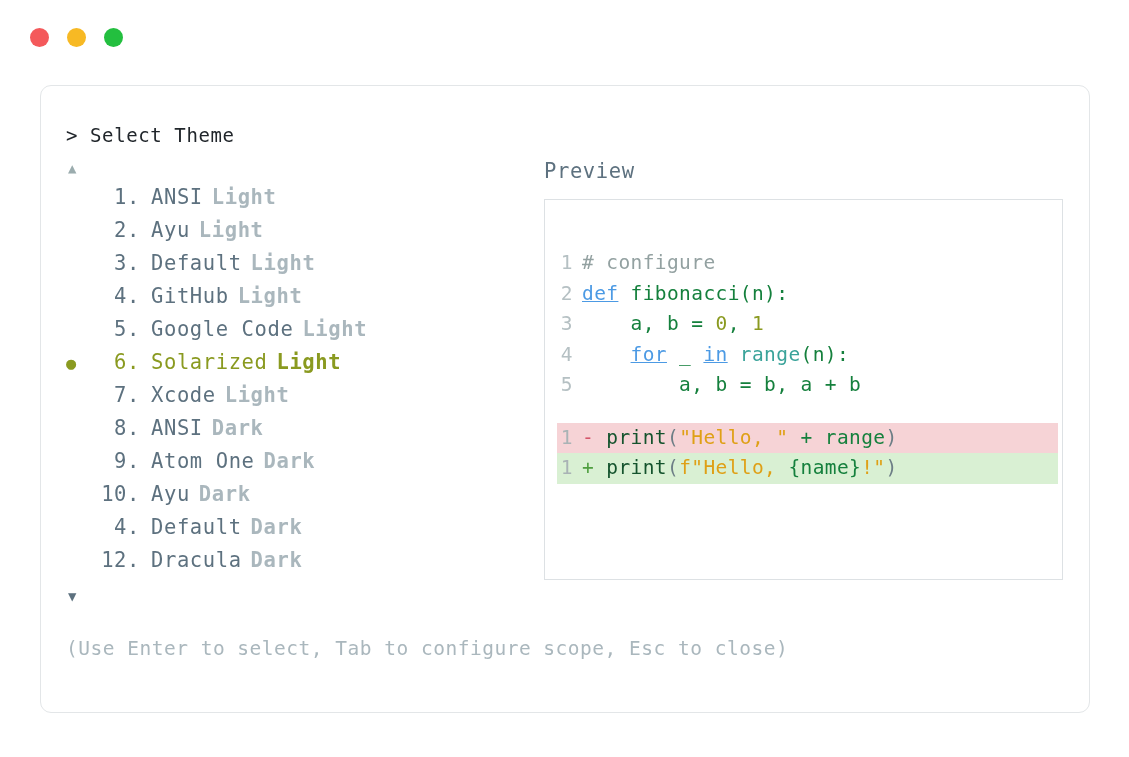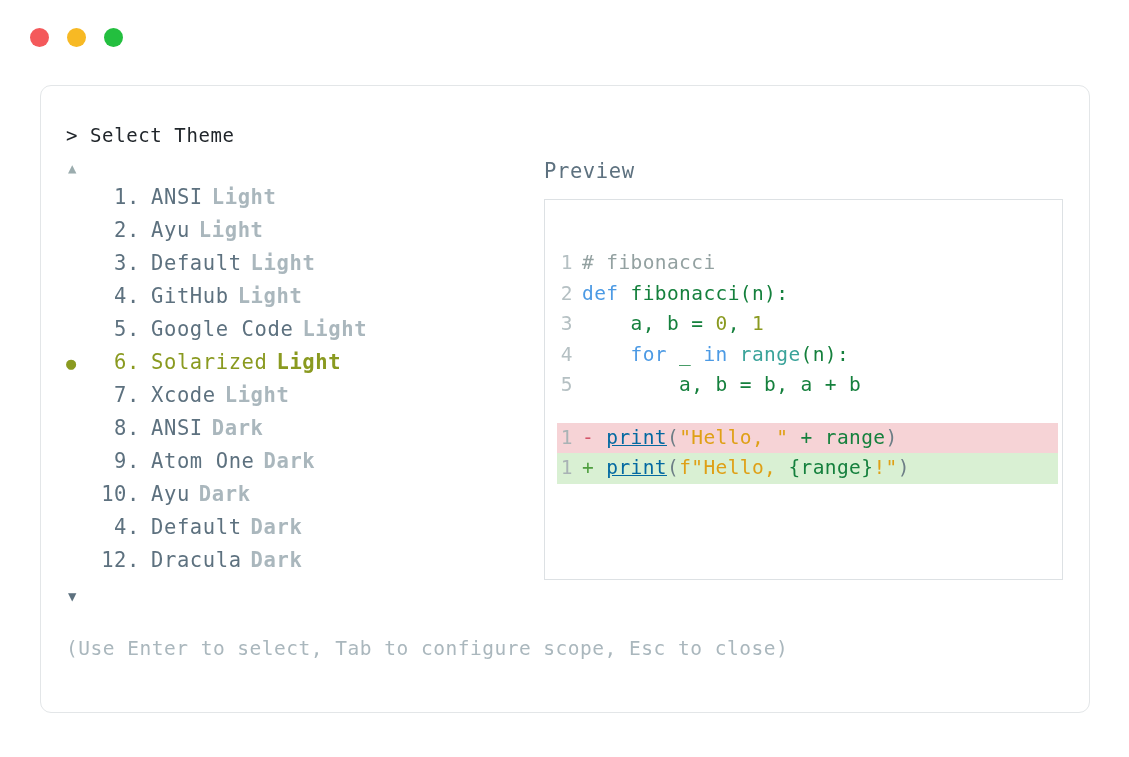--- a/index.html
+++ b/index.html
@@ -143,23 +143,23 @@
   }
   .diff-block { margin-top: 22px; }
   .code-line.diff-del { background: #f6d3d6; }
   .code-line.diff-add { background: #d9f0d3; }
   .diff-del .ln, .diff-add .ln { color: #a9b3b5; }
   .mark-del { color: #d4556a; }
   .mark-add { color: #4f9e3f; }
 
   
   .t-comment  { color: #93a1a1; }
-  .t-keyword  { color: #4c9ae4; }
+  .t-keyword  { color: #4c9ae4; text-decoration: underline; }
   .t-builtin  { color: #3aa39a; }
-  .t-func     { color: #0369a1; text-decoration: underline; }
+  .t-func     { color: #14532d; }
   .t-number   { color: #8a9a20; }
   .t-string   { color: #dfa016; }
   .t-plain    { color: #15803d; }
   .t-punct    { color: #6d7e86; }
 
   
   .footer-hint {
     position: absolute;
     left: 25px;
     bottom: 52px;
@@ -199,28 +199,28 @@
         <div class="theme-row"><span class="bullet-col"></span><span class="num-col">12.</span><span class="name-col">Dracula</span><span class="variant-col">Dark</span></div>
       </div>
     <div class="scroll-arrow down">▼</div>
   </div>
 
   <div class="right-pane">
     <div class="preview-title">Preview</div>
     <div class="preview-box">
       <div class="code-area">
         <div>
-            <div class="code-line"><span class="ln">1</span><span class="t-comment"># fibonacci</span></div>
+            <div class="code-line"><span class="ln">1</span><span class="t-comment"># configure</span></div>
             <div class="code-line"><span class="ln">2</span><span class="t-keyword">def</span><span class="t-plain"> fibonacci(n):</span></div>
             <div class="code-line"><span class="ln">3</span><span class="t-plain">    a, b = </span><span class="t-number">0</span><span class="t-plain">, </span><span class="t-number">1</span></div>
             <div class="code-line"><span class="ln">4</span><span class="t-plain">    </span><span class="t-keyword">for</span><span class="t-plain"> _ </span><span class="t-keyword">in</span><span class="t-plain"> </span><span class="t-builtin">range</span><span class="t-plain">(n):</span></div>
             <div class="code-line"><span class="ln">5</span><span class="t-plain">        a, b = b, a + b</span></div>
           </div>
         <div class="diff-block">
             <div class="code-line diff-del"><span class="ln">1</span><span class="mark-del">- </span><span class="t-func">print</span><span class="t-punct">(</span><span class="t-string">"Hello, "</span><span class="t-plain"> + range</span><span class="t-punct">)</span></div>
-            <div class="code-line diff-add"><span class="ln">1</span><span class="mark-add">+ </span><span class="t-func">print</span><span class="t-punct">(</span><span class="t-string">f"Hello, </span><span class="t-plain">{range}</span><span class="t-string">!"</span><span class="t-punct">)</span></div>
+            <div class="code-line diff-add"><span class="ln">1</span><span class="mark-add">+ </span><span class="t-func">print</span><span class="t-punct">(</span><span class="t-string">f"Hello, </span><span class="t-plain">{name}</span><span class="t-string">!"</span><span class="t-punct">)</span></div>
           </div>
       </div>
     </div>
   </div>
 
   <div class="footer-hint">(Use Enter to select, Tab to configure scope, Esc to close)</div>
 </div>
 
 </body></html>

